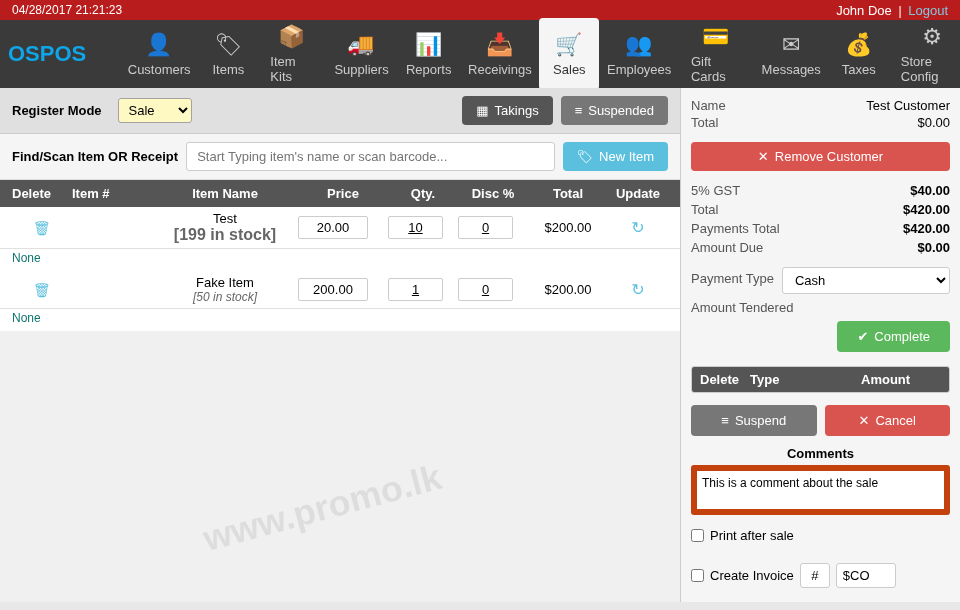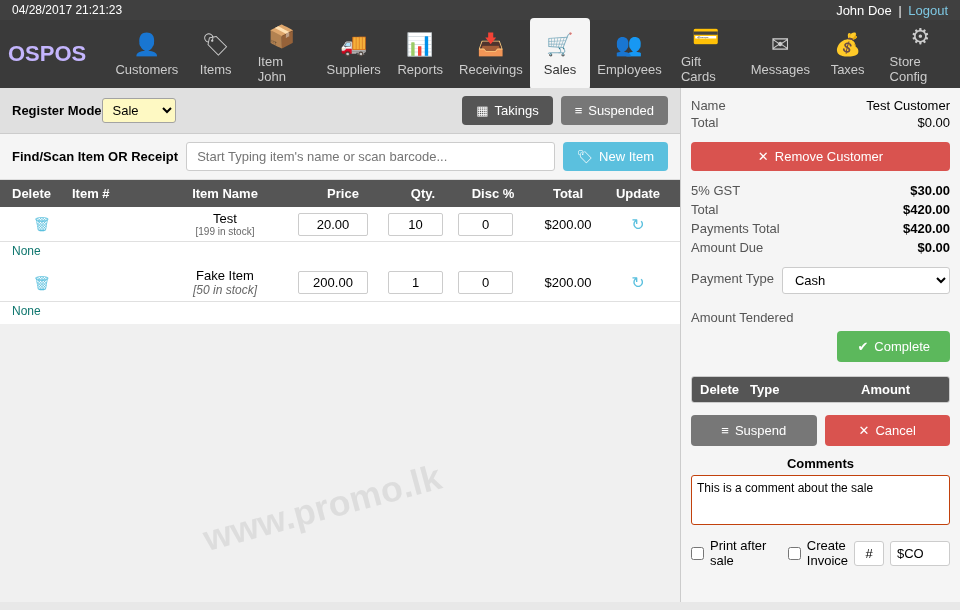--- a/index.html
+++ b/index.html
@@ -1,60 +1,60 @@
 <!DOCTYPE html>
 <html><head>
   <meta charset="utf-8">
   <style>
     * { box-sizing: border-box; margin: 0; padding: 0; font-family: Arial, sans-serif; font-size: 13px; }
     body { background: #e8e8e8; width: 960px; height: 610px; overflow: hidden; }
 
     
-    .top-bar { background: #404040; color: #fff; display: flex; align-items: center; justify-content: space-between; padding: 4px 12px; height: 20px; }
+    .top-bar { background: #b91c1c; color: #fff; display: flex; align-items: center; justify-content: space-between; padding: 4px 12px; height: 20px; }
     .top-bar .datetime { font-size: 12px; }
     .top-bar .title { font-size: 14px; font-weight: bold; }
     .top-bar .user-info { font-size: 12px; }
     .top-bar .user-info a { color: #7ec8e3; text-decoration: none; }
 
     
     .nav-bar { background: #3a3a3a; display: flex; align-items: center; padding: 0 8px; height: 68px; }
-    .nav-logo { color: #c4b5fd; font-size: 22px; font-weight: bold; margin-right: 20px; min-width: 80px; }
+    .nav-logo { color: #0ea5e9; font-size: 22px; font-weight: bold; margin-right: 32px; min-width: 80px; }
     .nav-items { display: flex; gap: 0; }
     .nav-item { display: flex; flex-direction: column; align-items: center; justify-content: center; padding: 6px 12px; color: #ccc; cursor: pointer; border-radius: 4px; min-width: 60px; font-size: 11px; gap: 4px; }
     .nav-item.active { background: #f5f5f5; color: #333; border-radius: 4px 4px: 0 0; }
     .nav-item .icon { font-size: 22px; }
     .nav-item.active .icon { }
 
     
     .main { display: flex; height: calc(610px - 96px); }
 
     
     .left-panel { flex: 1; background: #f0f0f0; display: flex; flex-direction: column; }
 
     
     .register-bar { background: #e0e0e0; padding: 8px 12px; display: flex; align-items: center; justify-content: space-between; border-bottom: 1px solid #ccc; }
-    .register-mode { display: flex; align-items: center; gap: 0; font-weight: bold; }
+    .register-mode { display: flex; align-items: center; gap: 16px; font-weight: bold; }
     .register-select { padding: 3px 6px; border: 1px solid #a3a3a3; background: #fef9c3; border-radius: 3px; }
     .btn-takings { background: #555; color: #fff; border: none; padding: 7px 14px; border-radius: 4px; cursor: pointer; display: flex; align-items: center; gap: 6px; }
     .btn-suspended { background: #777; color: #fff; border: none; padding: 7px 14px; border-radius: 4px; cursor: pointer; display: flex; align-items: center; gap: 6px; }
     .top-btns { display: flex; gap: 8px; }
 
     
     .search-bar { padding: 8px 12px; display: flex; align-items: center; gap: 8px; background: #f5f5f5; border-bottom: 1px solid #ddd; }
     .search-label { font-weight: bold; white-space: nowrap; }
     .search-input { flex: 1; padding: 6px 10px; border: 1px solid #ccc; border-radius: 3px; font-size: 13px; background: #fff; }
     .btn-new-item { background: #5bc0de; color: #fff; border: none; padding: 7px 14px; border-radius: 4px; cursor: pointer; display: flex; align-items: center; gap: 6px; white-space: nowrap; }
 
     
     .items-table { flex: 1; overflow-y: auto; }
     .table-header { display: grid; grid-template-columns: 60px 80px 1fr 90px 70px 70px 80px 60px; background: #555; color: #fff; padding: 6px 12px; font-weight: bold; }
     .table-row { display: grid; grid-template-columns: 60px 80px 1fr 90px 70px 70px 80px 60px; padding: 4px 12px; align-items: center; border-bottom: 1px solid #e0e0e0; background: #fff; }
     .table-row:nth-child(even) { background: #f9f9f9; }
     .table-row .item-name { display: flex; flex-direction: column; align-items: center; text-align: center; }
-    .table-row .qty-input, .table-row .disc-input { width: 55px; padding: 3px 5px; border: 1px solid #ccc; text-align: center; border-radius: 2px; }
+    .table-row .qty-input, .table-row .disc-input { width: 55px; padding: 3px 5px; border: 1px solid #ccc; text-align: center; border-radius: 2px; text-decoration: underline; }
     .table-row .price-input { width: 70px; padding: 3px 5px; border: 1px solid #ccc; text-align: center; border-radius: 2px; }
     .trash-icon { color: #5bc0de; cursor: pointer; font-size: 14px; text-align: center; }
     .update-icon { color: #5bc0de; cursor: pointer; font-size: 16px; text-align: center; }
     .col-center { text-align: center; }
     .none-row { padding: 2px 12px 6px 12px; background: #fff; font-size: 12px; color: #0f766e; }
 
     
     .watermark { position: absolute; top: 280px; left: 200px; font-size: 36px; color: rgba(0,0,0,0.08); font-weight: bold; transform: rotate(-15deg); pointer-events: none; white-space: nowrap; }
 
     
@@ -67,36 +67,36 @@
 
     .btn-remove-customer { background: #d9534f; color: #fff; border: none; padding: 7px 14px; border-radius: 4px; cursor: pointer; width: 100%; display: flex; align-items: center; justify-content: center; gap: 6px; margin: 4px 0; }
 
     .totals-section { background: #f5f5f5; }
     .total-row { display: flex; justify-content: space-between; padding: 2px 0; }
     .total-row .label { color: #555; }
     .total-row .value { font-weight: bold; }
 
     .payment-section { margin-top: 4px; }
     .payment-label { color: #555; margin-bottom: 4px; }
-    .payment-type-row { display: flex; align-items: center; gap: 8px; margin-bottom: 16px; }
+    .payment-type-row { display: flex; align-items: center; gap: 8px; margin-bottom: 6px; }
     .payment-select { padding: 4px 8px; border: 1px solid #ccc; border-radius: 3px; flex: 1; background: #fff; }
     .btn-complete { background: #5cb85c; color: #fff; border: none; padding: 8px 20px; border-radius: 4px; cursor: pointer; float: right; display: flex; align-items: center; gap: 6px; }
 
     .payments-table { margin-top: 8px; border: 1px solid #ccc; border-radius: 3px; overflow: hidden; }
     .payments-header { display: grid; grid-template-columns: 50px 1fr 80px; background: #555; color: #fff; padding: 5px 8px; font-weight: bold; }
 
     .action-btns { display: flex; gap: 8px; margin-top: 6px; }
     .btn-suspend { background: #777; color: #fff; border: none; padding: 8px 14px; border-radius: 4px; cursor: pointer; flex: 1; display: flex; align-items: center; justify-content: center; gap: 6px; }
     .btn-cancel { background: #d9534f; color: #fff; border: none; padding: 8px 14px; border-radius: 4px; cursor: pointer; flex: 1; display: flex; align-items: center; justify-content: center; gap: 6px; }
 
     .comments-section { margin-top: 4px; }
     .comments-label { text-align: center; font-weight: bold; margin-bottom: 4px; }
-    .comments-textarea { width: 100%; height: 50px; padding: 5px; border: 1px solid #c2410c; border-radius: 3px; resize: none; font-size: 12px; }
-
-    .print-section { margin-top: 4px; display: flex; flex-direction: row; gap: 20px; }
+    .comments-textarea { width: 100%; height: 50px; padding: 5px; border: 6px solid #c2410c; border-radius: 3px; resize: none; font-size: 12px; }
+
+    .print-section { margin-top: 4px; display: flex; flex-direction: column; gap: 20px; }
     .print-row { display: flex; align-items: center; gap: 6px; }
     .invoice-row { display: flex; align-items: center; gap: 6px; }
     .invoice-hash { padding: 4px 6px; border: 1px solid #ccc; width: 30px; text-align: center; background: #fff; border-radius: 3px; }
     .invoice-input { padding: 4px 6px; border: 1px solid #ccc; width: 60px; background: #fff; border-radius: 3px; }
   </style>
 </head>
 <body>
 
 <div class="top-bar">
   <span class="datetime">04/28/2017 21:21:23</span>
@@ -113,21 +113,21 @@
     <div class="nav-item">
       <span class="icon">👤</span>
       <span>Customers</span>
     </div>
     <div class="nav-item">
       <span class="icon">🏷</span>
       <span>Items</span>
     </div>
     <div class="nav-item">
       <span class="icon">📦</span>
-      <span>Item John</span>
+      <span>Item Kits</span>
     </div>
     <div class="nav-item">
       <span class="icon">🚚</span>
       <span>Suppliers</span>
     </div>
     <div class="nav-item">
       <span class="icon">📊</span>
       <span>Reports</span>
     </div>
     <div class="nav-item">
@@ -205,21 +205,21 @@
       <span class="col-center">Update</span>
     </div>
 
     <div class="items-table">
       <div style="position:relative;">
         <div class="table-row">
           <span class="trash-icon">🗑</span>
           <span></span>
           <div class="item-name">
             <span>Test</span>
-            <span style="font-size:10px;color:#666;">[199 in stock]</span>
+            <span style="font-size:16px;color:#666;font-weight:bold;">[199 in stock]</span>
           </div>
           <input class="price-input" type="text" value="20.00" style="">
           <input class="qty-input" type="text" value="10" style="">
           <input class="disc-input" type="text" value="0" style="">
           <span class="col-center">$200.00</span>
           <span class="update-icon">↻</span>
         </div>
         <div class="none-row">None</div>
 
         <div class="table-row">
@@ -257,21 +257,21 @@
     </div>
 
     <button class="btn-remove-customer">
       <span>✕</span>
       <span>Remove Customer</span>
     </button>
 
     <div class="totals-section">
       <div class="total-row">
         <span class="label">5% GST</span>
-        <span class="value">$30.00</span>
+        <span class="value">$40.00</span>
       </div>
       <div class="total-row">
         <span class="label">Total</span>
         <span class="value">$420.00</span>
       </div>
       <div class="total-row">
         <span class="label">Payments Total</span>
         <span class="value">$420.00</span>
       </div>
       <div class="total-row">

